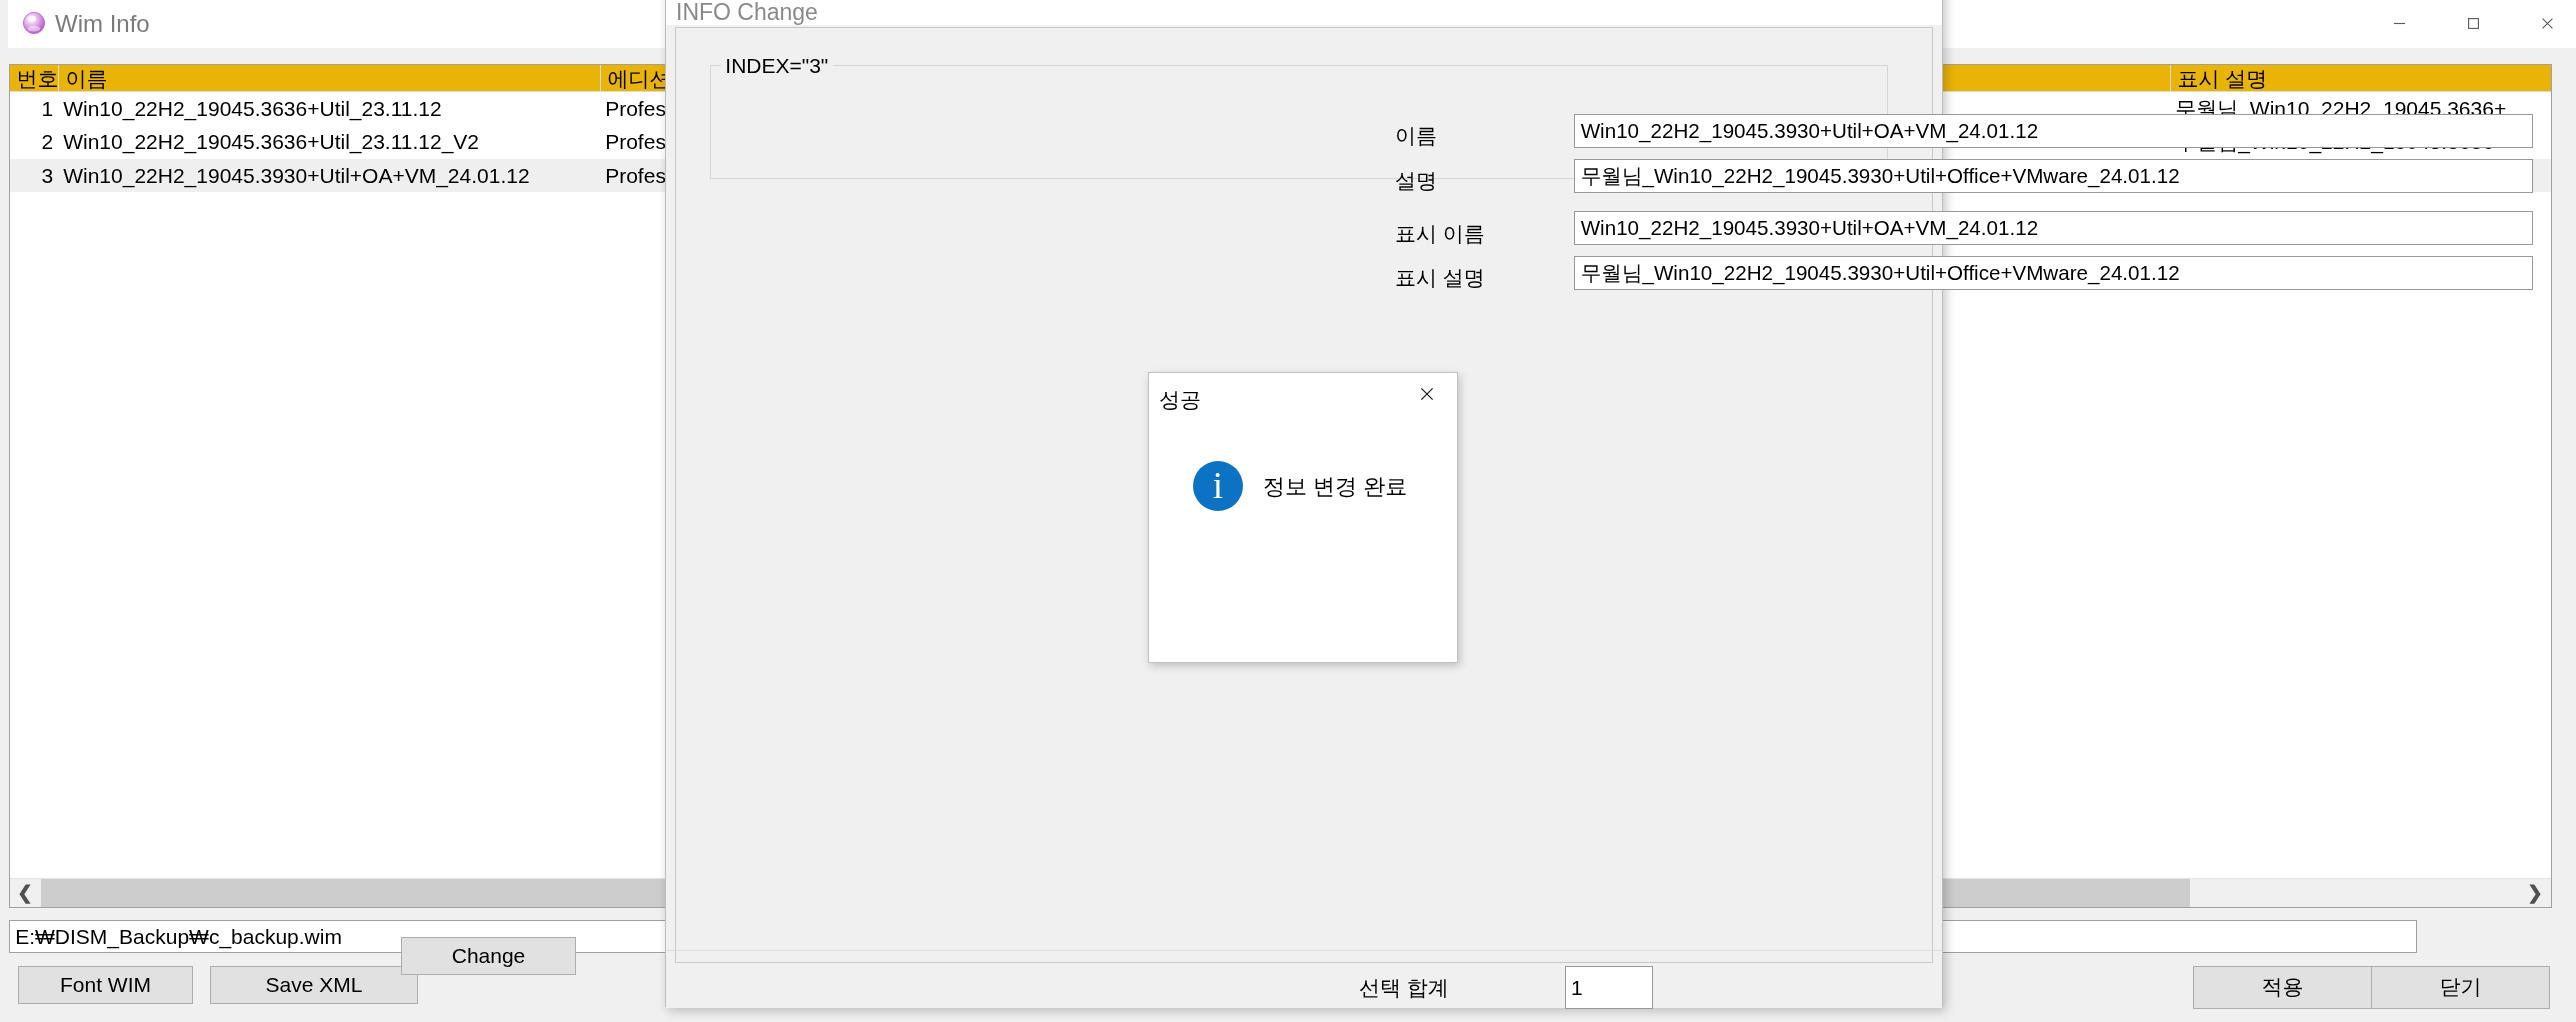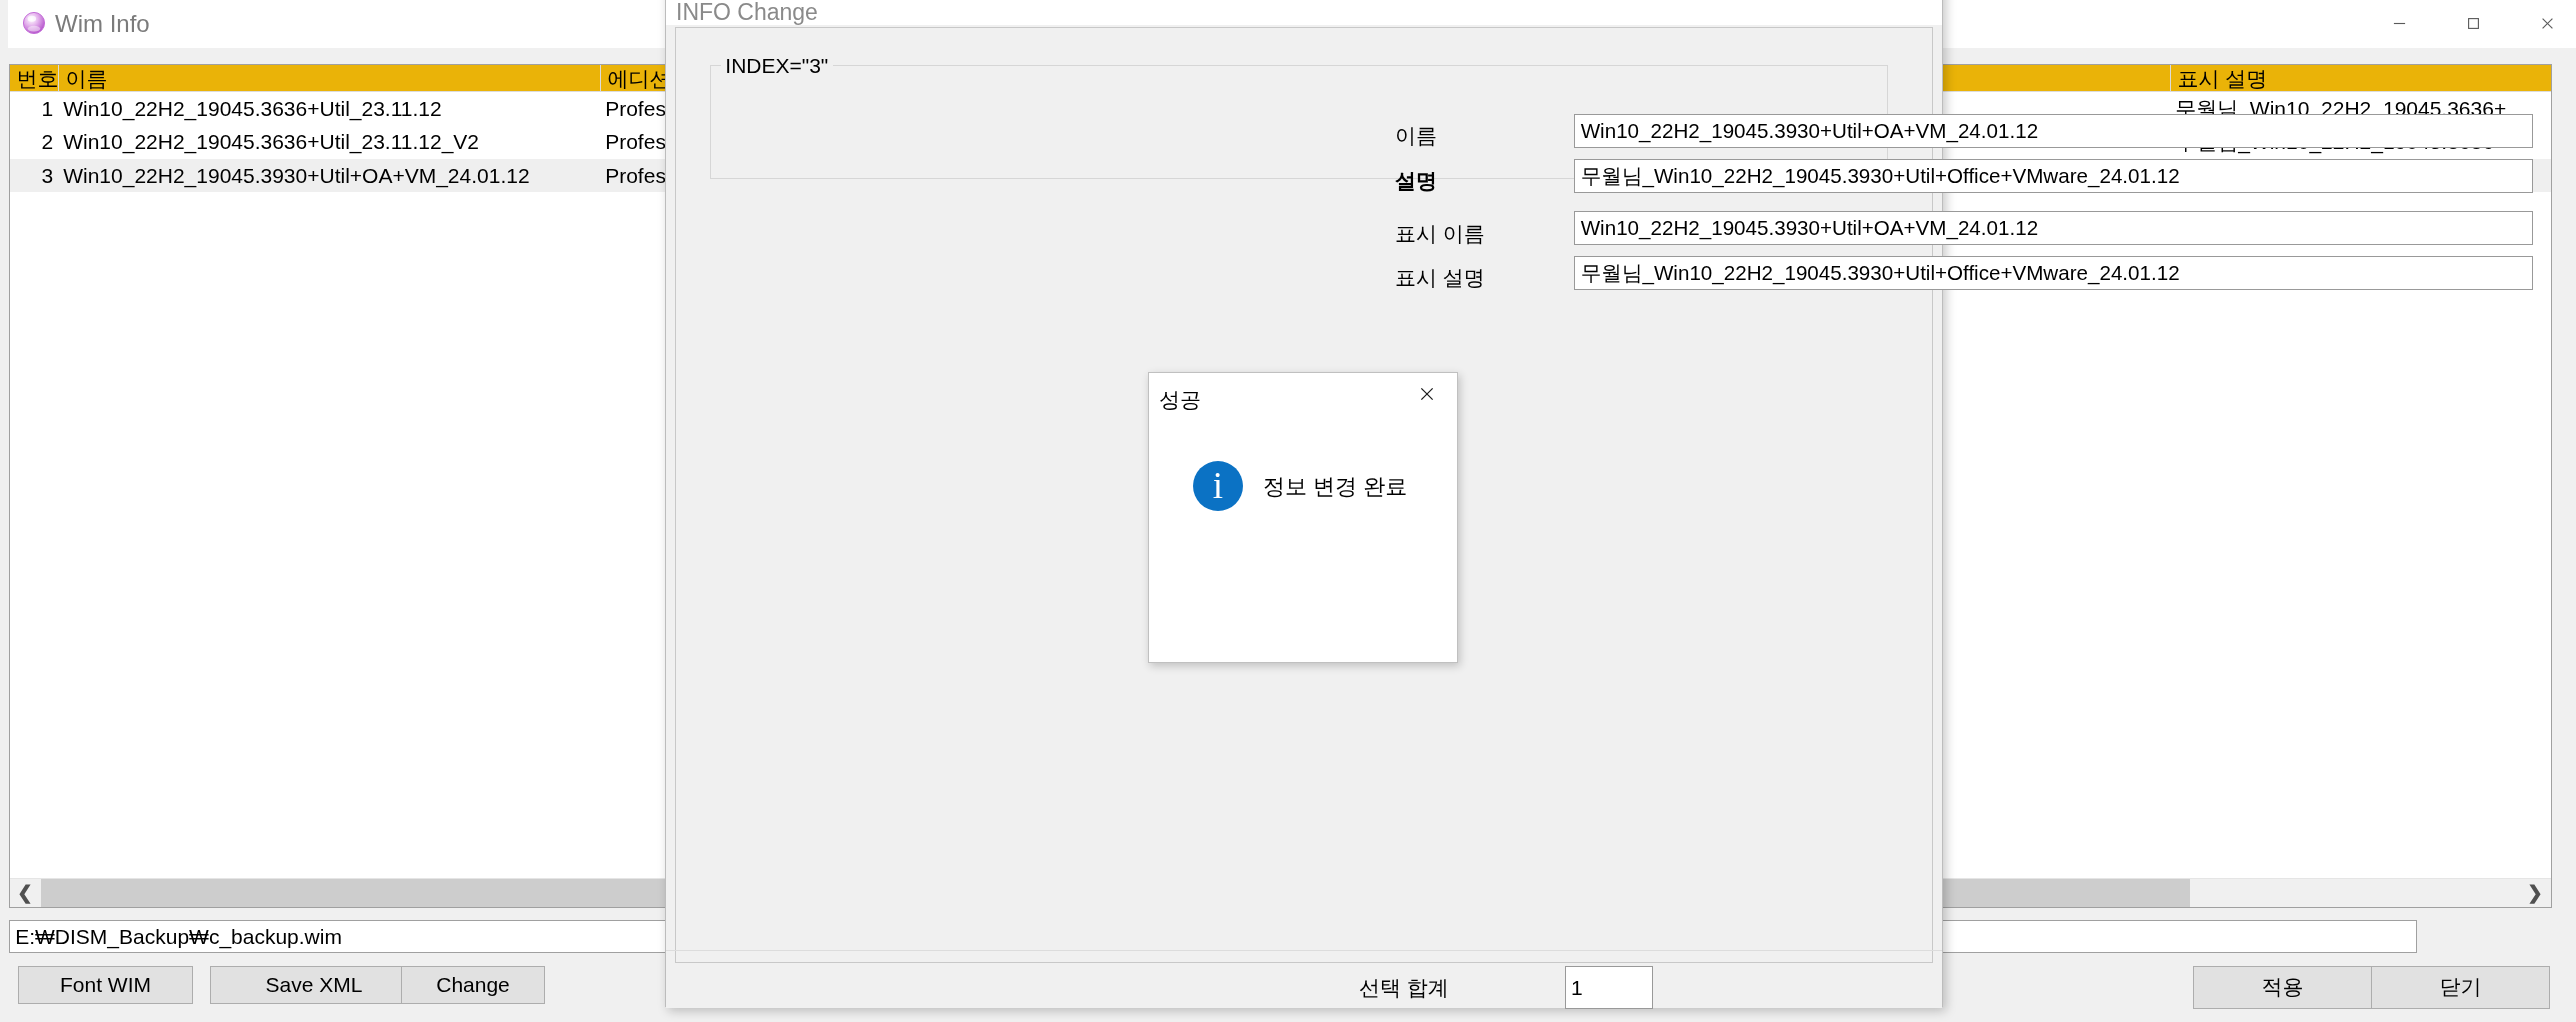--- a/index.html
+++ b/index.html
@@ -167,21 +167,21 @@
     font-size: 21px;
     color: #000000;
     text-align: center;
     cursor: default;
     padding: 0;
     white-space: nowrap;
     overflow: hidden;
   }
   #btn-openwim { left: 18px;  top: 966px; width: 175px; height: 38px; }
   #btn-savexml { left: 210px; top: 966px; width: 208px; height: 38px; }
-  #btn-change  { left: 401px; top: 966px; width: 144px; height: 38px; }
+  #btn-change  { left: 401px; top: 937px; width: 175px; height: 38px; }
   #btn-font    { left: 2360px; top: 966px; width: 175px; height: 38px; }
 
   
   #dlg-info {
     position: absolute;
     left: 665px; top: -18.5px;
     width: 1278px;
     height: 1025px;
     background: #f0f0f0;
     border: 0.7px solid #bcbcbc;
@@ -258,21 +258,21 @@
     padding-left: 5.7px;
     white-space: nowrap;
     overflow: hidden;
     height: 34px;
     width: 959px;
     left: 908px;
   }
 
   #lbl-name { left: 729px; top: 97px; }
   #in-name  { top: 89px; }
-  #lbl-desc { left: 729px; top: 142px; font-weight: bold; }
+  #lbl-desc { left: 729px; top: 142px; }
   #in-desc  { top: 134px; }
   #lbl-dname{ left: 729px; top: 195px; }
   #in-dname { top: 186px; }
   #lbl-ddesc{ left: 729px; top: 239px; }
   #in-ddesc { top: 231px; }
 
   #dlg-sep {
     position: absolute;
     left: 0; top: 925px;
     width: 100%;

